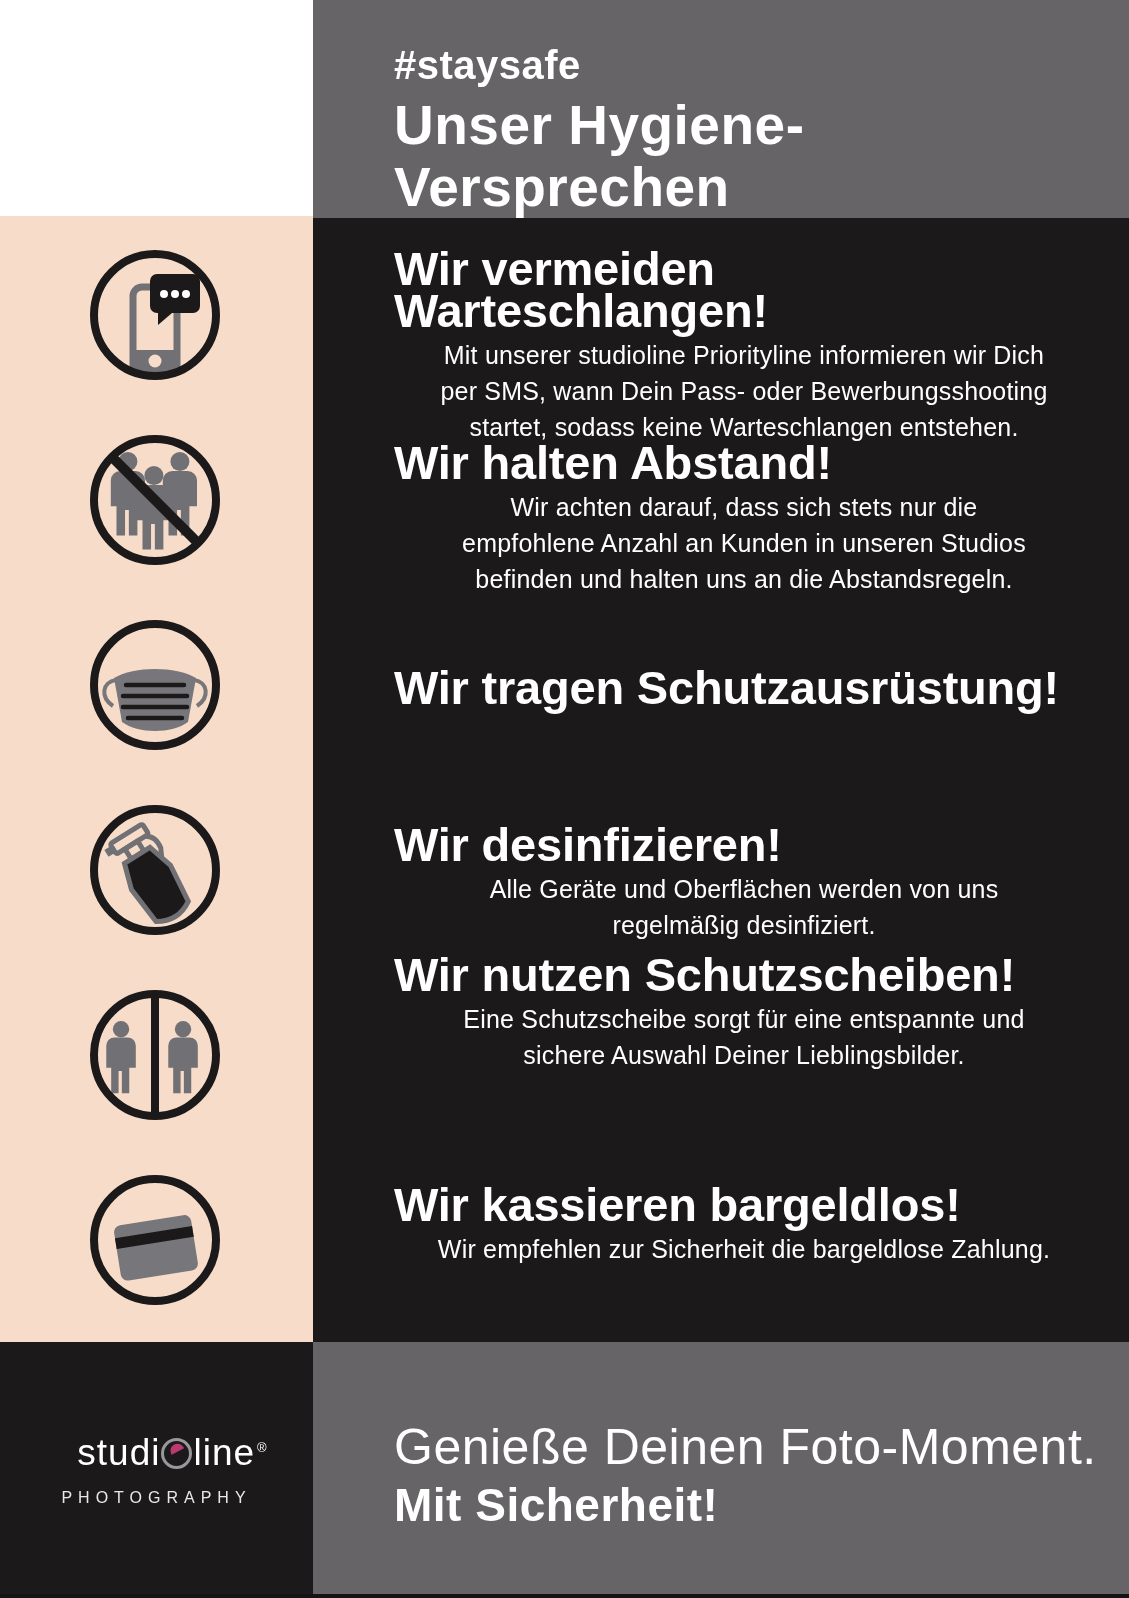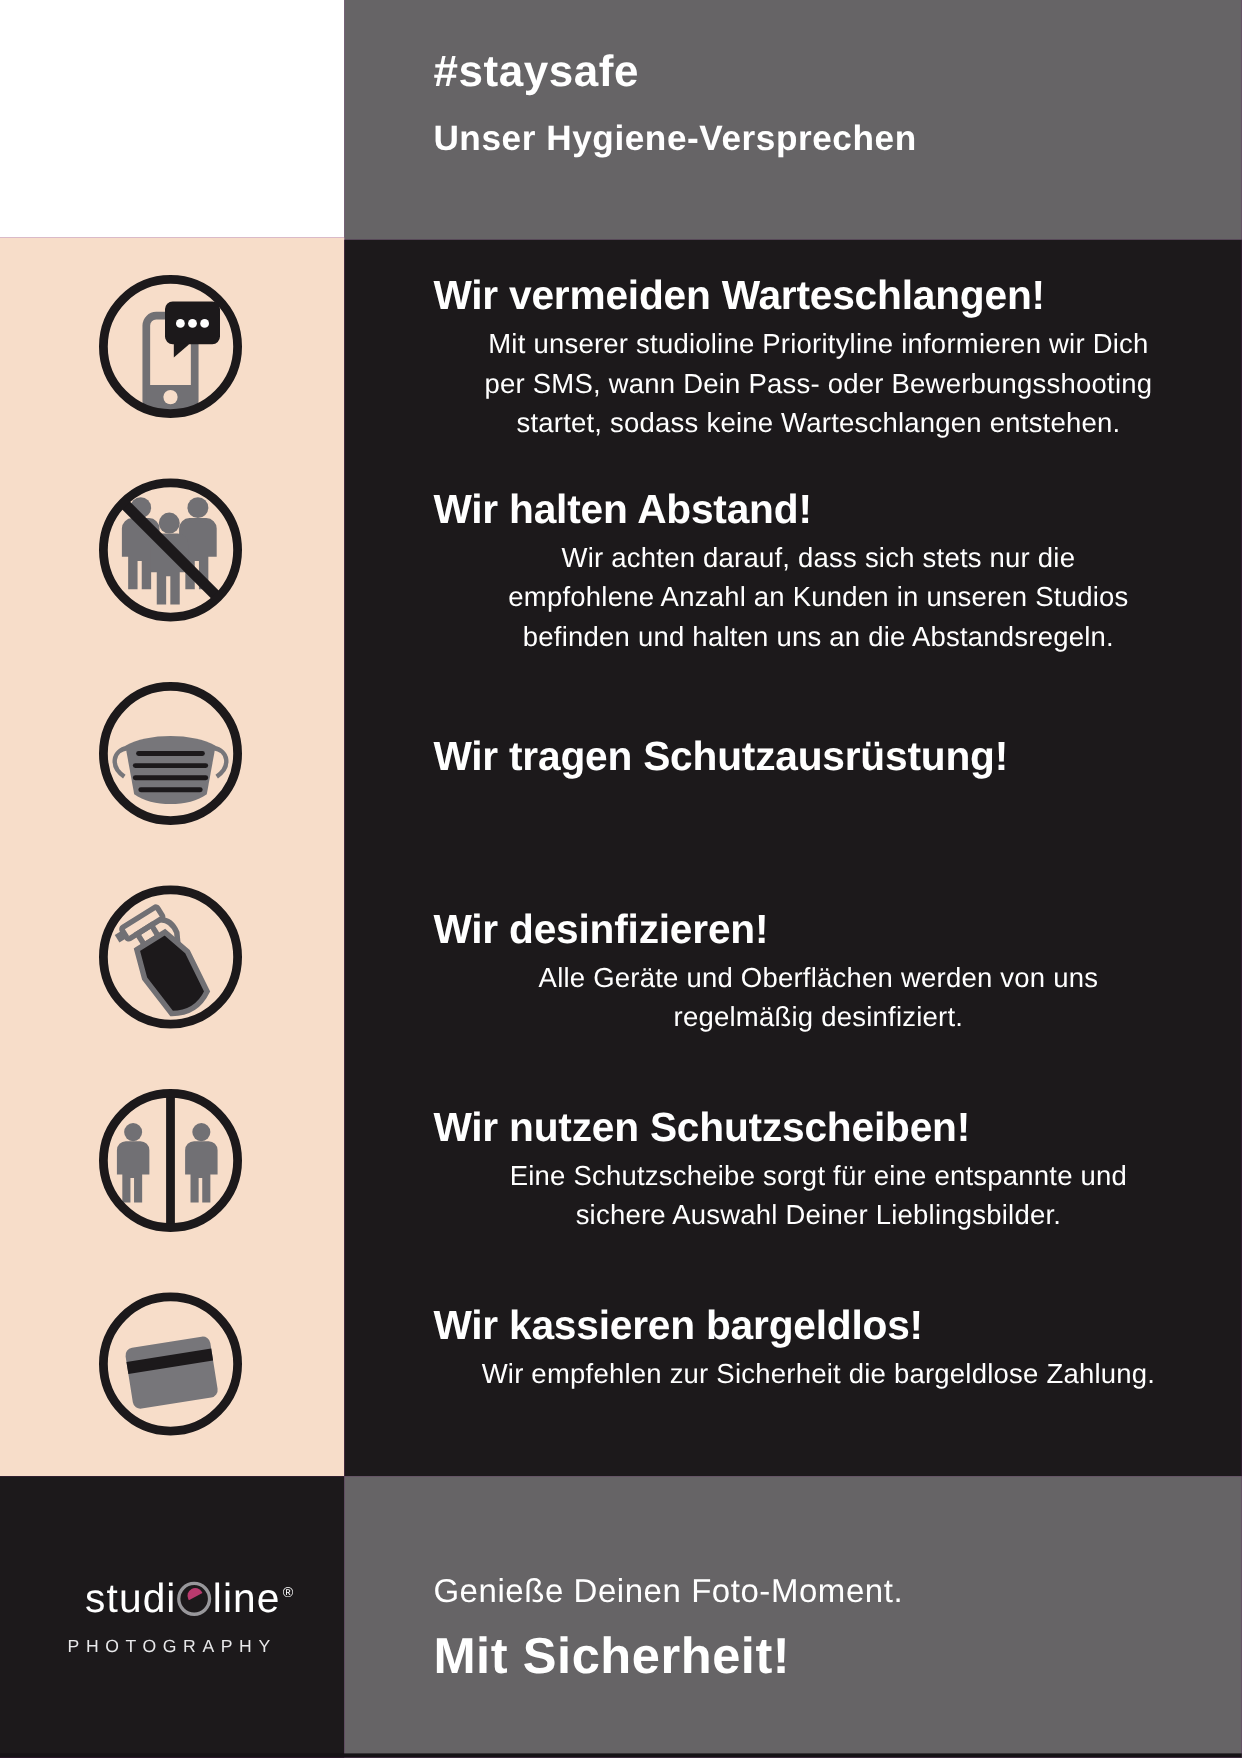--- a/index.html
+++ b/index.html
@@ -9,34 +9,34 @@
   }
   .block { position:absolute; }
   .bg-white { background:#ffffff; }
   .bg-peach { background:#f7ddc9; }
   .bg-dark  { background:#1c191b; }
   .bg-gray  { background:#666466; }
 
   
   .header-text { position:absolute; left:394px; top:36px; color:#fff; }
   .header-line1 { font-size:40px; font-weight:700; line-height:58px; letter-spacing:0.5px; }
-  .header-line2 { font-size:32px; font-weight:700; line-height:62px; letter-spacing:0.5px; }
+  .header-line2 { font-size:55px; font-weight:700; line-height:62px; letter-spacing:0.5px; }
 
   
   .section { position:absolute; left:394px; width:700px; color:#ffffff; }
-  .section h2 { margin:0; font-size:37px; font-weight:700; line-height:42px; letter-spacing:-0.2px; }
+  .section h2 { margin:0; font-size:47px; font-weight:700; line-height:42px; letter-spacing:-0.2px; }
   .section .body { margin-top:5px; font-size:25px; font-weight:400; line-height:36px; letter-spacing:0.2px;text-align:center; }
 
   
   .icon-wrap { position:absolute; left:89px; width:132px; height:132px; }
   .icon-wrap svg { display:block; width:132px; height:132px; }
 
   
   .footer-text { position:absolute; left:394px; top:1418px; color:#fff; }
-  .footer-line1 { font-size:30px; font-weight:400; line-height:58px; letter-spacing:0.5px; }
+  .footer-line1 { font-size:50px; font-weight:400; line-height:58px; letter-spacing:0.5px; }
   .footer-line2 { font-size:46px; font-weight:700; line-height:58px; letter-spacing:0.5px; }
 
   
   .logo { position:absolute; left:0; top:1432px; width:313px; text-align:center; color:#fff; }
   .logo-word { font-size:37px; font-weight:400; letter-spacing:1px; white-space:nowrap;margin-left:32px; }
   .lens {
     position:relative; display:inline-block; width:25px; height:25px;
     border:3px solid #98979b; border-radius:50%; margin:0 1px;
     vertical-align:baseline; transform:translateY(4px); background:#1c191b;
   }
@@ -168,21 +168,21 @@
 
   <div class="section" style="top:667px;">
     <h2>Wir tragen Schutzausrüstung!</h2>
   </div>
 
   <div class="section" style="top:824px;">
     <h2>Wir desinfizieren!</h2>
     <div class="body">Alle Geräte und Oberflächen werden von uns<br>regelmäßig desinfiziert.</div>
   </div>
 
-  <div class="section" style="top:1004px;">
+  <div class="section" style="top:954px;">
     <h2>Wir nutzen Schutzscheiben!</h2>
     <div class="body">Eine Schutzscheibe sorgt für eine entspannte und<br>sichere Auswahl Deiner Lieblingsbilder.</div>
   </div>
 
   <div class="section" style="top:1184px;">
     <h2>Wir kassieren bargeldlos!</h2>
     <div class="body">Wir empfehlen zur Sicherheit die bargeldlose Zahlung.</div>
   </div>
 
   <div class="footer-text">

